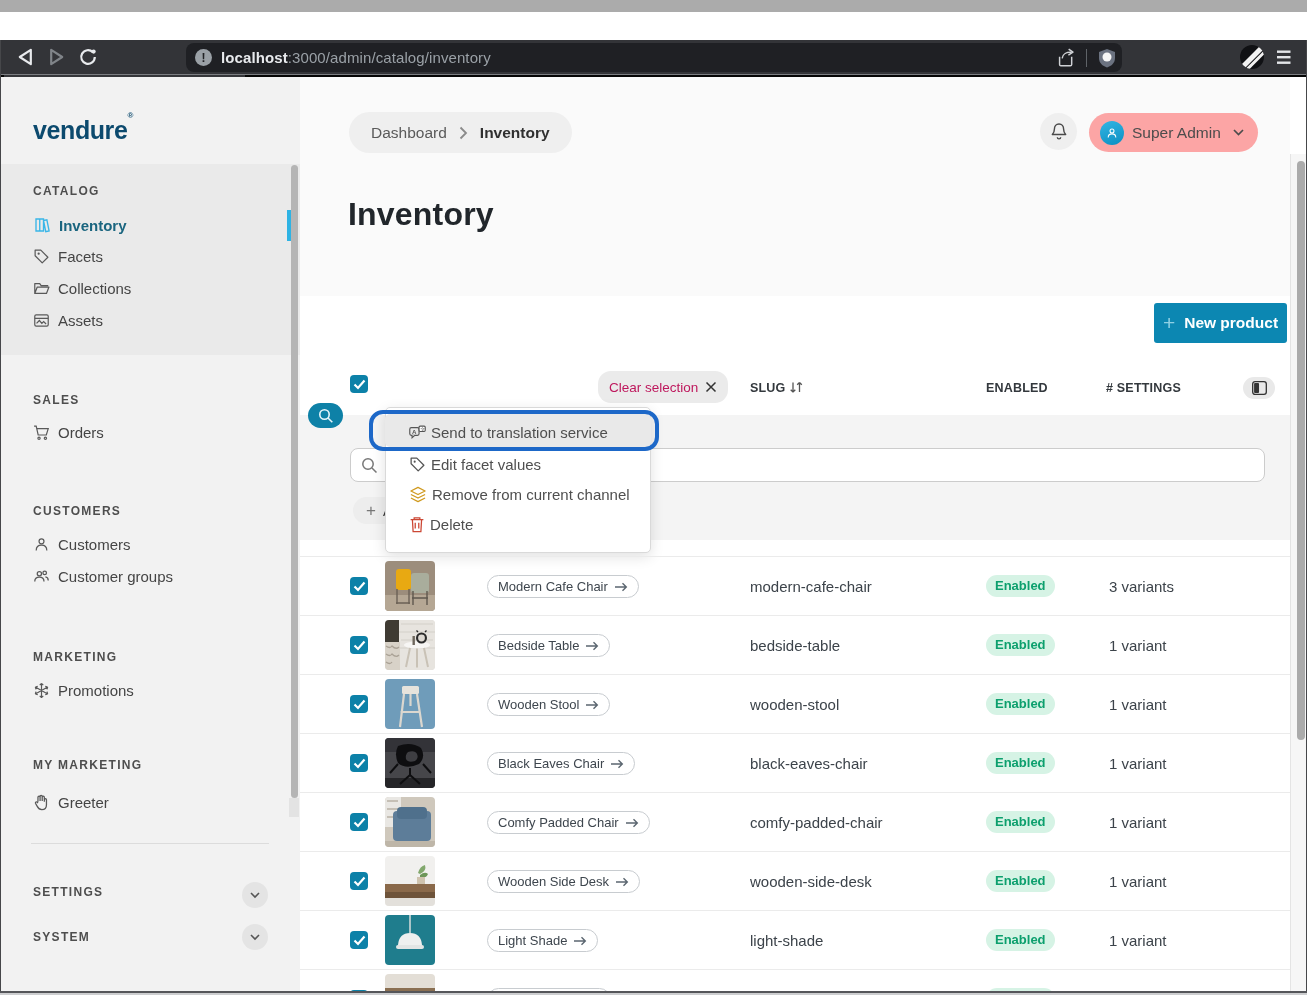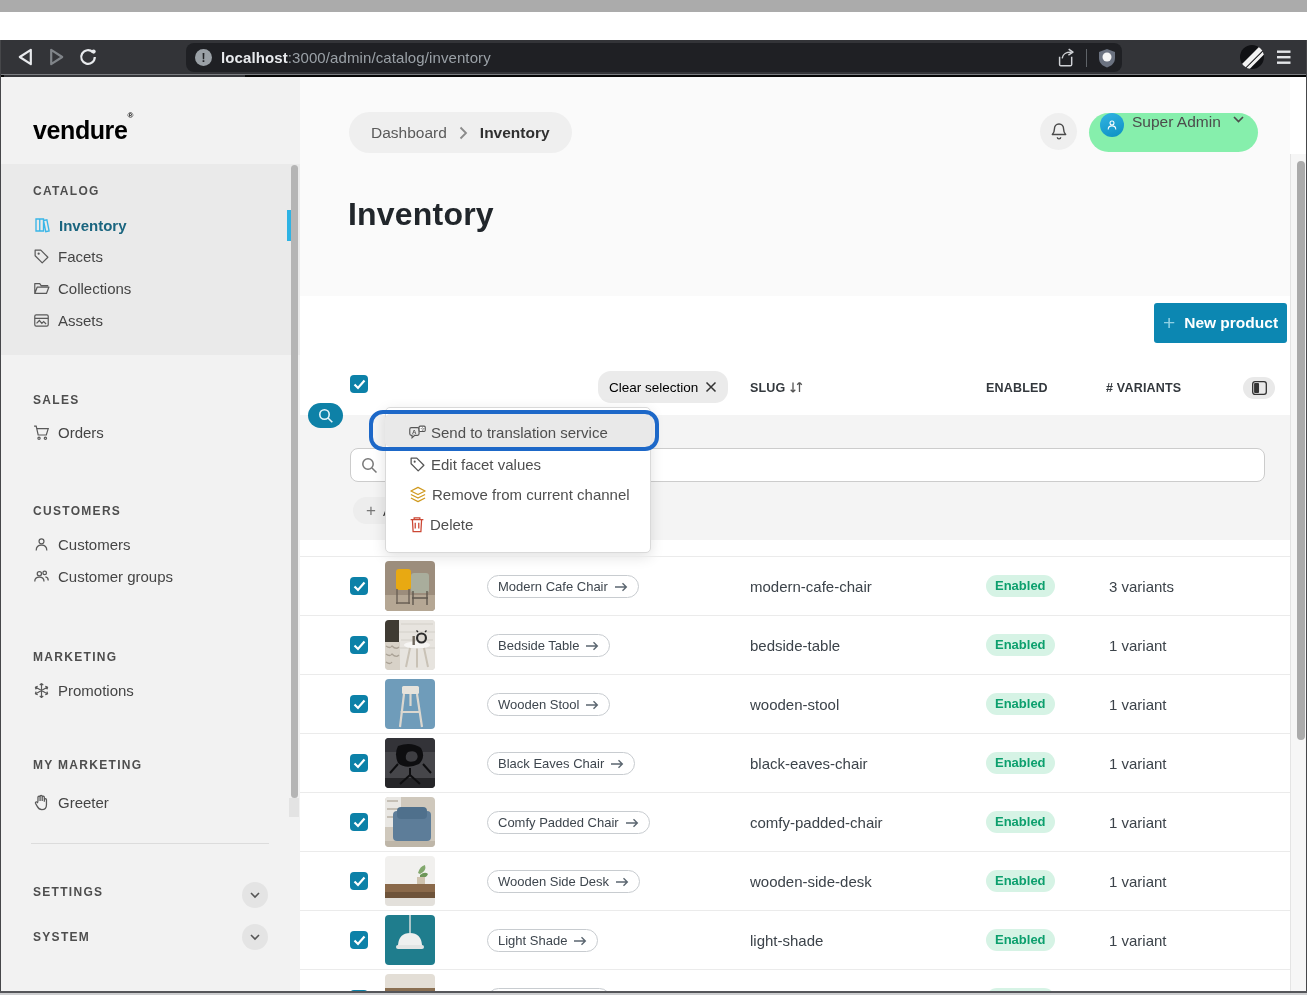--- a/index.html
+++ b/index.html
@@ -21,57 +21,57 @@
 .urlbar .info { width:17px; height:17px; border-radius:50%; background:#9aa0a6; color:#202124; font-size:12px; font-weight:700; display:flex; align-items:center; justify-content:center; margin-left:9px; }
 .urlbar .url { margin-left:9px; font-size:15px; color:#9aa0a6; letter-spacing:0.1px; }
 .urlbar .url b { color:#e8eaed; font-weight:700; }
 .urlspacer { flex:1; }
 
 
 .app { position:absolute; left:0; top:77px; width:1307px; height:918px; background:#fff; }
 
 
 .sidebar { position:absolute; left:0; top:0; width:300px; height:918px; background:#f2f2f2; }
-.logo { position:absolute; left:33px; top:39px; color:#000000; font-size:25px; font-weight:700; letter-spacing:-0.4px; }
+.logo { position:absolute; left:33px; top:39px; color:#0c4a6e; font-size:25px; font-weight:700; letter-spacing:-0.4px; }
 .logo sup { font-size:8px; top:-12px; position:relative; }
 .navgroup-active { position:absolute; left:0; top:87px; width:300px; height:191px; background:#eaeaea; }
 .navheader { position:absolute; left:33px; color:#4e4e4e; font-size:12px; font-weight:700; letter-spacing:1.3px; }
 .navitem { position:absolute; left:33px; display:flex; align-items:center; gap:8px; color:#454545; font-size:15px; }
 .navitem svg { flex:0 0 auto; }
 .navitem.active { color:#1a657f; font-weight:700; }
 .activebar { position:absolute; left:287px; top:133px; width:4px; height:31px; background:#2eb3e4; }
 .sep { position:absolute; left:31px; top:766px; width:238px; height:1px; background:#dcdcdc; }
 .chevcirc { position:absolute; width:26px; height:26px; border-radius:50%; background:#e4e4e4; display:flex; align-items:center; justify-content:center; }
 .sb-scroll { position:absolute; left:291px; top:88px; width:7px; height:633px; background:#b5b5b5; border-radius:4px; }
 .sb-scroll2 { position:absolute; left:289px; top:721px; width:10px; height:19px; background:#e3e3e3; }
 
 
 .main { position:absolute; left:300px; top:0; width:990px; height:918px; background:#fff; }
 .pagehead { position:absolute; left:0; top:0; width:990px; height:219px; background:#fafafa; }
 .crumb { position:absolute; left:49px; top:35px; height:41px; background:#efefef; border-radius:21px; display:flex; align-items:center; padding:0 22px; gap:12px; font-size:15.5px; }
 .crumb .c1 { color:#5a5a5a; }
 .crumb .c2 { color:#303030; font-weight:700; }
 .bellcirc { position:absolute; left:740px; top:36px; width:37px; height:37px; border-radius:50%; background:#efefef; display:flex; align-items:center; justify-content:center; }
-.userpill { position:absolute; left:789px; top:36px; height:39px; background:#86efac; border-radius:20px; display:flex; align-items:flex-start; padding:0 13px 0 11px; gap:8px; }
+.userpill { position:absolute; left:789px; top:36px; height:39px; background:#fca5a5; border-radius:20px; display:flex; align-items:center; padding:0 13px 0 11px; gap:8px; }
 .avatar { width:24px; height:24px; border-radius:50%; background:linear-gradient(160deg,#33b5e3,#0c8fc2); display:flex; align-items:center; justify-content:center; }
 .userpill .uname { color:#4c4c4c; font-size:15.5px; }
 .h1 { position:absolute; left:48px; top:119px; font-size:32px; font-weight:700; color:#21262b; letter-spacing:0.2px; }
 .tabs { position:absolute; left:48px; top:178px; display:flex; border-bottom:1.5px solid #d4d4d4; white-space:nowrap; }
 .tabitem { font-size:15px; color:#42474c; padding:9px 16px 13px; }
 .tabitem.active { color:#0e7490; font-weight:700; border-bottom:2.5px solid #156f86; margin-bottom:-2.5px; }
 
 .newproduct { position:absolute; left:854px; top:226px; width:133px; height:40px; background:#0c87b2; border-radius:3px; color:#fff; display:flex; align-items:center; justify-content:center; gap:9px; font-size:15.5px; font-weight:700; }
 .newproduct .plus { color:#8fd0e4; font-size:21px; font-weight:400; line-height:20px; }
 
 
 .cb { width:18px; height:18px; background:#0c81a8; border-radius:4px; display:flex; align-items:center; justify-content:center; }
 .bulkcb { position:absolute; left:50px; top:298px; }
 .bulkbtn { position:absolute; left:84px; top:286px; width:197px; height:41px; border:2px solid #74cbe9; border-radius:9px; background:#fff; display:flex; align-items:center; padding:0 10px 0 14px; gap:9px; }
 .bulkbtn .txt { font-size:15.2px; color:#2e2e2e; margin-right:5px; white-space:nowrap; }
-.clearsel { position:absolute; left:298px; top:294px; height:26px; background:#ebebeb; border-radius:13px; display:flex; align-items:center; padding:16px 11px; gap:7px; font-size:13.5px; color:#000000; }
+.clearsel { position:absolute; left:298px; top:294px; height:26px; background:#ebebeb; border-radius:13px; display:flex; align-items:center; padding:16px 11px; gap:7px; font-size:13.5px; color:#be185d; }
 .th { position:absolute; top:304px; font-size:12.5px; font-weight:700; color:#33383d; letter-spacing:0.2px; }
 .colbtn { position:absolute; left:943px; top:300px; width:32px; height:22px; background:#e9e9e9; border-radius:11px; display:flex; align-items:center; justify-content:center; }
 
 
 .filterpanel { position:absolute; left:0; top:338px; width:990px; height:125px; background:#f4f4f4; }
 .searchpill { position:absolute; left:8px; top:326px; width:35px; height:25px; background:#0e81a7; border-radius:13px; display:flex; align-items:center; justify-content:center; }
 .searchinput { position:absolute; left:50px; top:371px; width:915px; height:34px; background:#fff; border:1px solid #ccc; border-radius:8px; display:flex; align-items:center; padding:0 10px; }
 .addfilter { position:absolute; left:53px; top:420px; height:27px; background:#ededed; border-radius:14px; display:flex; align-items:center; padding:0 13px; gap:7px; font-size:14px; color:#333; }
 
 
@@ -294,21 +294,21 @@
           <path d="M1.5 5.5 L5 9 L11.5 1.5" fill="none" stroke="#fff" stroke-width="2.2"></path>
         </svg>
       </div>
     <div class="clearsel">Clear selection <svg width="12" height="12" viewBox="0 0 12 12">
           <path d="M1.5 1.5 L10.5 10.5 M10.5 1.5 L1.5 10.5" stroke="#333" stroke-width="1.5"></path>
         </svg></div>
     <div class="th" style="left:450px">SLUG <svg width="15" height="13" viewBox="0 0 15 13" style="vertical-align:-2px">
           <path d="M4 1.5 V11 M4 11 L1.7 8.7 M4 11 L6.3 8.7 M10.5 11 V1.5 M10.5 1.5 L8.2 3.8 M10.5 1.5 L12.8 3.8" fill="none" stroke="#555" stroke-width="1.3"></path>
         </svg></div>
     <div class="th" style="left:686px">ENABLED</div>
-    <div class="th" style="left:806px"># VARIANTS</div>
+    <div class="th" style="left:806px"># SETTINGS</div>
     <div class="colbtn">
         <svg width="15" height="14" viewBox="0 0 16 15">
           <rect x="0.7" y="0.7" width="14.6" height="13.6" rx="2.5" fill="none" stroke="#333" stroke-width="1.4"></rect>
           <rect x="2.2" y="2.2" width="5.3" height="10.6" rx="1" fill="#333"></rect>
         </svg>
       </div>
 
     <div class="filterpanel"></div>
     <div class="searchpill">
         <svg width="16" height="16" viewBox="0 0 16 16">

